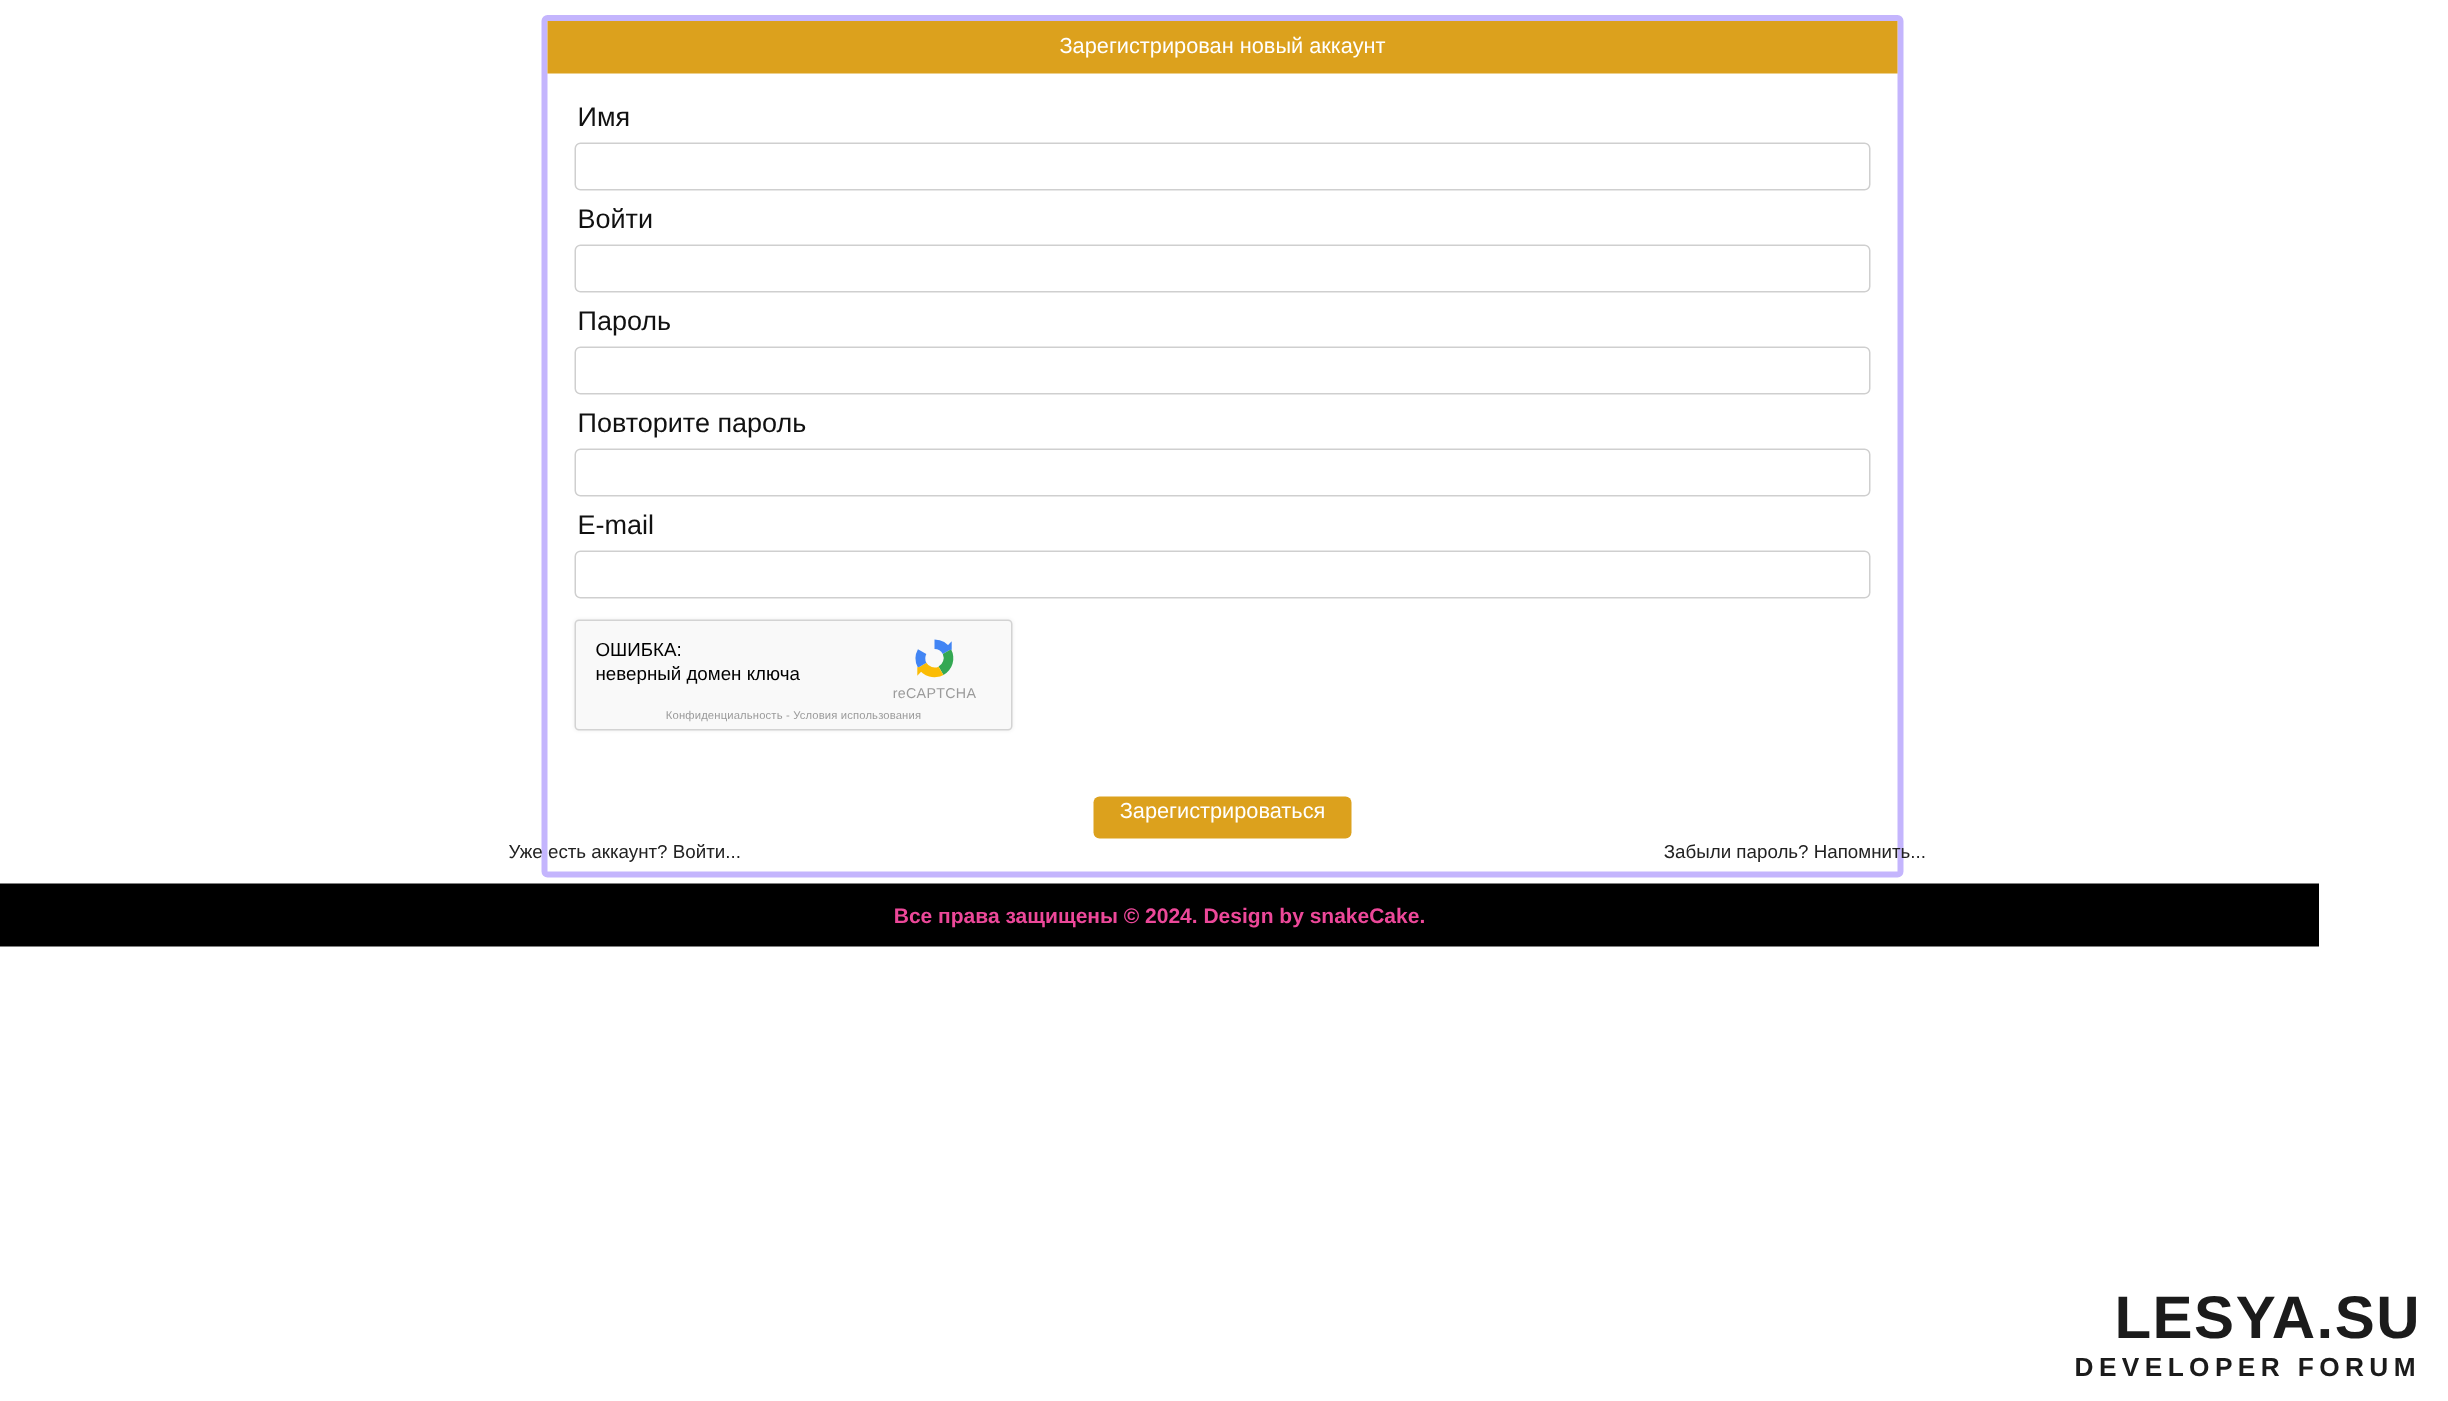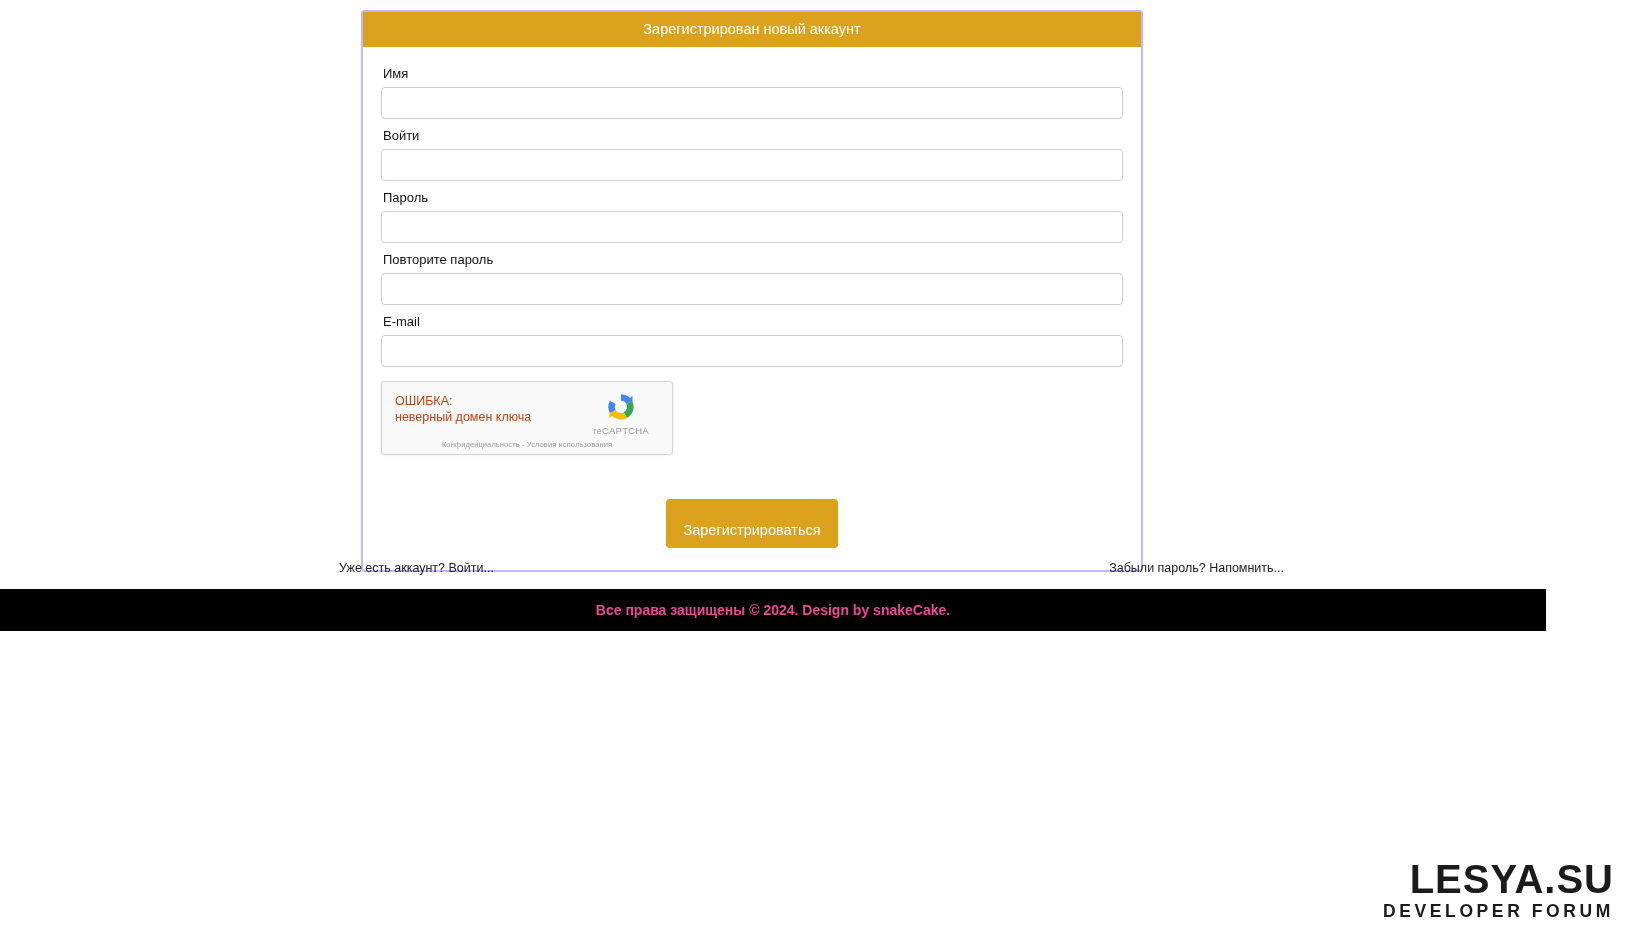--- a/index.html
+++ b/index.html
@@ -17,42 +17,42 @@
     width: 1632px;
     height: 934px;
     background: #ffffff;
   }
 
   
   .card {
     position: absolute;
     left: 361px;
     top: 10px;
-    width: 782px;
-    background: #ffffff;
-    border: 2px solid #c4b5fd;
+    width: 908px;
+    background: #ffffff;
+    border: 4px solid #c4b5fd;
     border-radius: 4px;
     box-sizing: border-box;
   }
 
   .card-header {
     background: #dca11d;
     color: #ffffff;
     font-size: 14.5px;
     text-align: center;
     padding: 9px 0 10px 0;
     font-family: "Liberation Sans", sans-serif;
   }
 
   .card-body {
     padding: 10px 18px 22px 18px;
   }
 
   .field-label {
-    font-size: 13px;
+    font-size: 18px;
     color: #111111;
     margin: 9px 0 6px 2px;
     font-family: "Liberation Sans", sans-serif;
   }
 
   .text-input {
     display: block;
     width: 100%;
     box-sizing: border-box;
     height: 32px;
@@ -78,21 +78,21 @@
     position: relative;
     box-shadow: 0 0 3px rgba(0,0,0,0.06);
   }
 
   .captcha-error {
     position: absolute;
     left: 13px;
     top: 11px;
     font-size: 12.5px;
     line-height: 16px;
-    color: #c2410c;
+    color: #000000;
     font-family: "Liberation Sans", sans-serif;
   }
 
   .captcha-logo-wrap {
     position: absolute;
     right: 12px;
     top: 6px;
     width: 78px;
     text-align: center;
   }
@@ -132,21 +132,21 @@
     margin-top: 44px;
     text-align: center;
   }
 
   .submit-btn {
     background: #dca11d;
     color: #ffffff;
     border: none;
     border-radius: 4px;
     font-size: 14.5px;
-    padding: 23px 17px 10px 17px;
+    padding: 2px 17px 10px 17px;
     cursor: pointer;
     font-family: "Liberation Sans", sans-serif;
   }
 
   
   .links-row {
     position: absolute;
     left: 320px;
     top: 561px;
     width: 945px;

